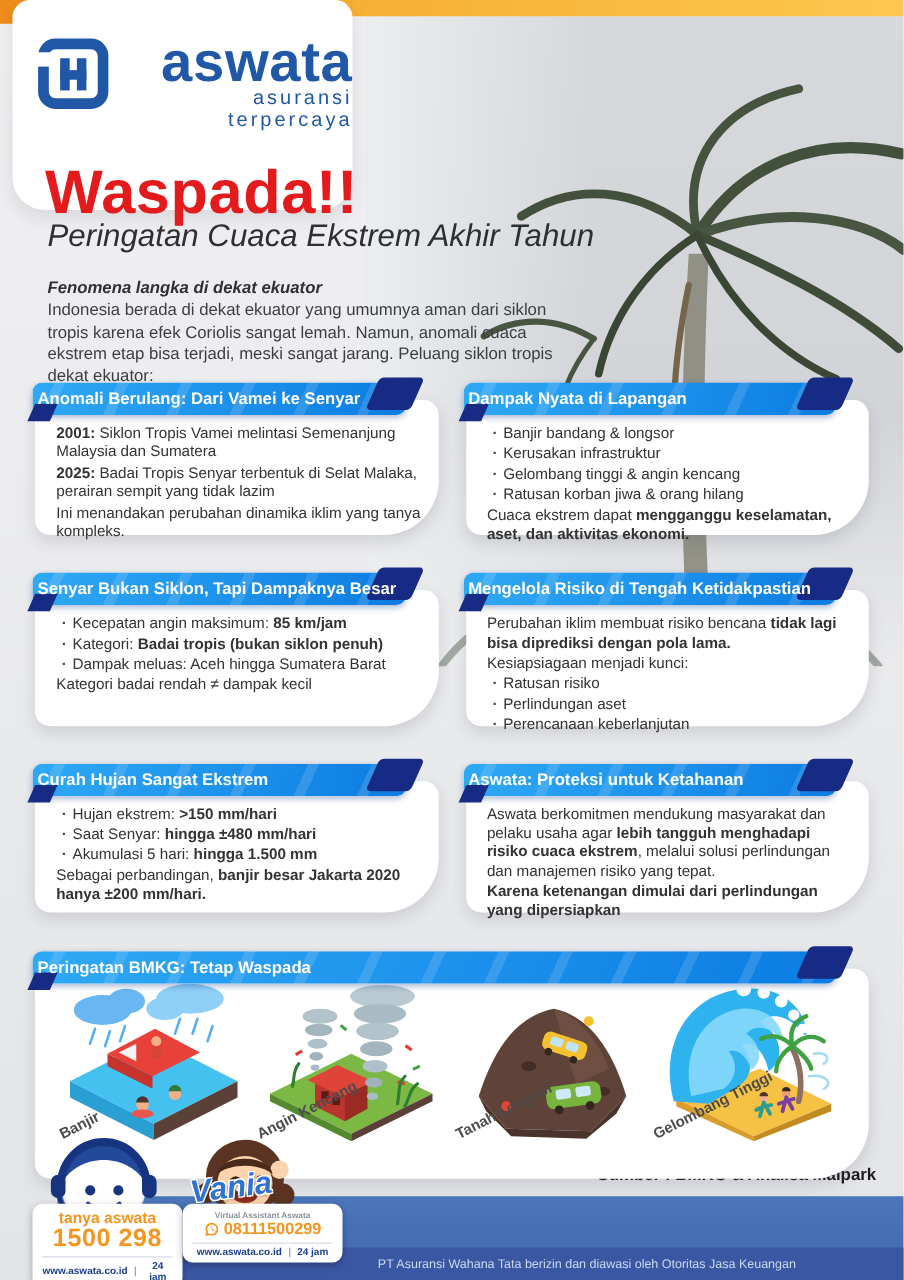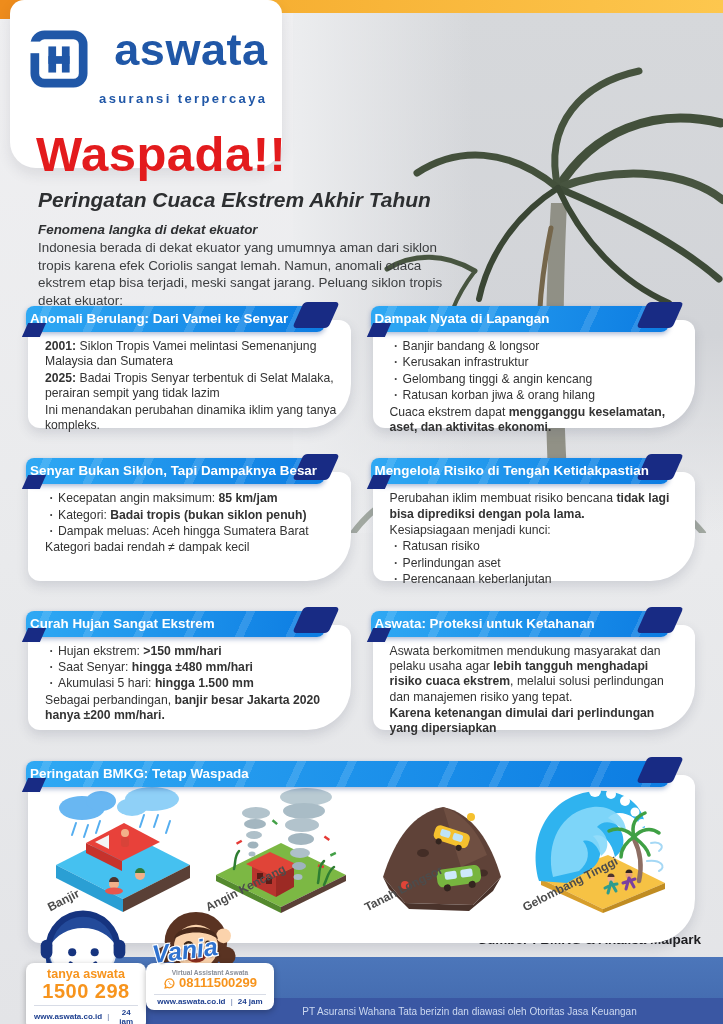--- a/index.html
+++ b/index.html
@@ -14,24 +14,24 @@
   .photo{position:absolute;top:13px;right:0;width:430px;height:520px;
     background:linear-gradient(180deg,#d6d8db 0%,#d2d4d8 62%,rgba(210,212,216,0) 100%);}
   .photo::before{content:"";position:absolute;inset:0;
     background:linear-gradient(90deg,#ecedef 0%,rgba(236,237,239,0) 42%);}
   .photo svg{position:absolute;inset:0;}
   
   .logo-card{position:absolute;left:10px;top:0;width:272px;height:168px;background:#fff;
     border-radius:14px 14px 26px 26px;box-shadow:0 6px 14px rgba(40,40,60,.10);text-align:right;}
   .logo-row{display:flex;align-items:flex-start;gap:11px;padding:30px 0 0 20px;}
   .brand-name{font-size:45px;font-weight:800;color:#2057a7;line-height:.88;letter-spacing:.5px;}
-  .brand-tagline{font-size:13px;font-weight:700;color:#2057a7;letter-spacing:2.4px;margin-top:21px;}
+  .brand-tagline{font-size:16px;font-weight:400;color:#2057a7;letter-spacing:2.4px;margin-top:0;}
   
   .title{position:absolute;left:36px;top:126px;font-size:49px;font-weight:800;color:#e31b1d;letter-spacing:.5px;}
-  .subtitle{position:absolute;left:38px;top:188px;font-size:21px;font-weight:700;font-style:italic;color:#2d2f31;}
+  .subtitle{position:absolute;left:38px;top:175px;font-size:25px;font-weight:400;font-style:italic;color:#2d2f31;}
   .intro{position:absolute;left:38px;top:221px;width:432px;font-size:13.4px;line-height:1.33;color:#3c3e40;}
   .intro .lead{font-weight:700;font-style:italic;color:#2e3032;}
   .intro .hl{font-weight:700;color:#222325;}
   
   .content{position:absolute;left:28px;top:306px;width:667px;}
   .cards{display:grid;grid-template-columns:1fr 1fr;column-gap:22px;row-gap:12px;}
   .card{position:relative;}
   .card-head{position:relative;z-index:2;margin:0 26px 0 -2px;padding:5px 4px 6px;
     color:#fff;font-size:13.4px;font-weight:700;border-radius:8px;
     background-image:repeating-linear-gradient(115deg,rgba(255,255,255,0) 0 16px,rgba(255,255,255,.13) 16px 24px,rgba(255,255,255,0) 24px 46px),

